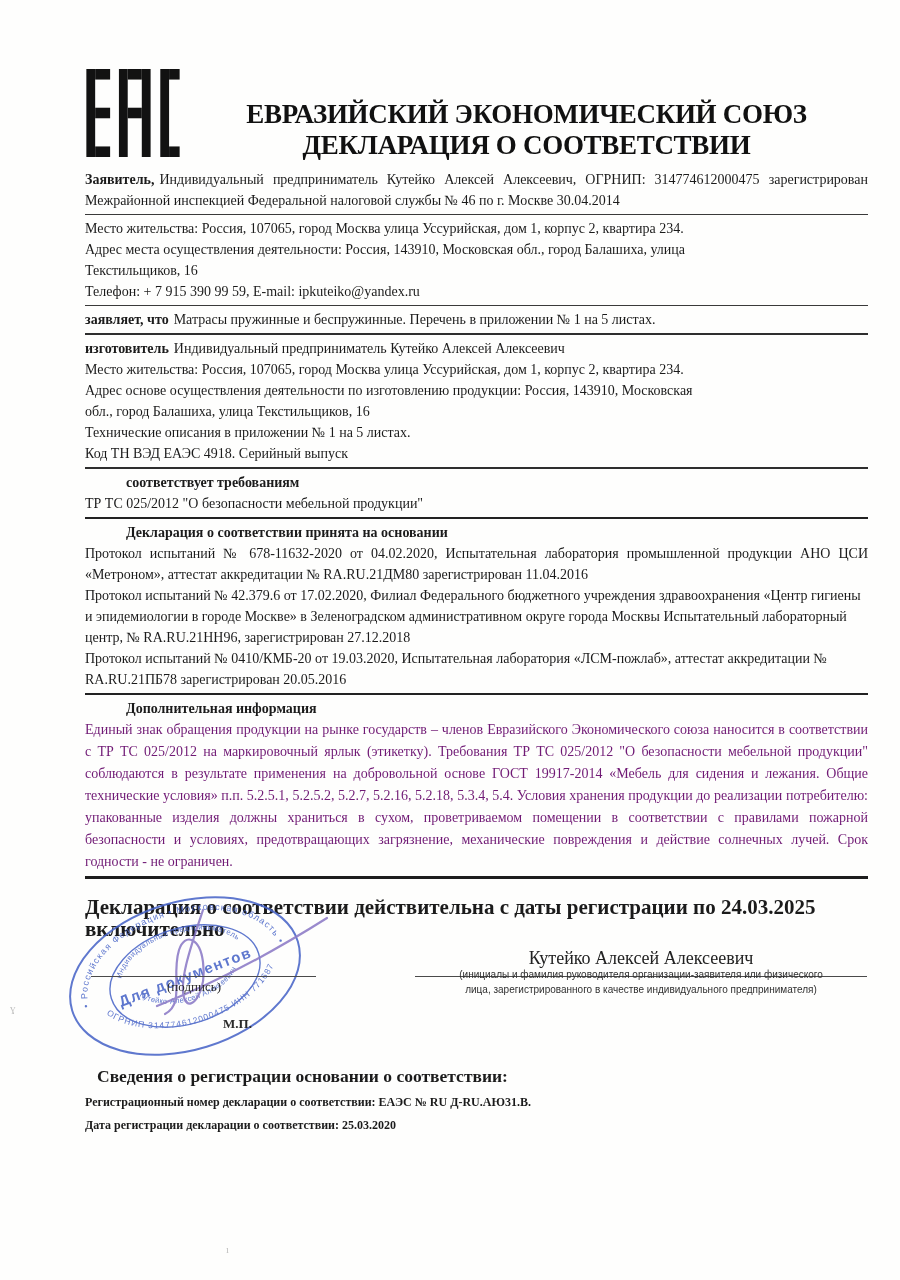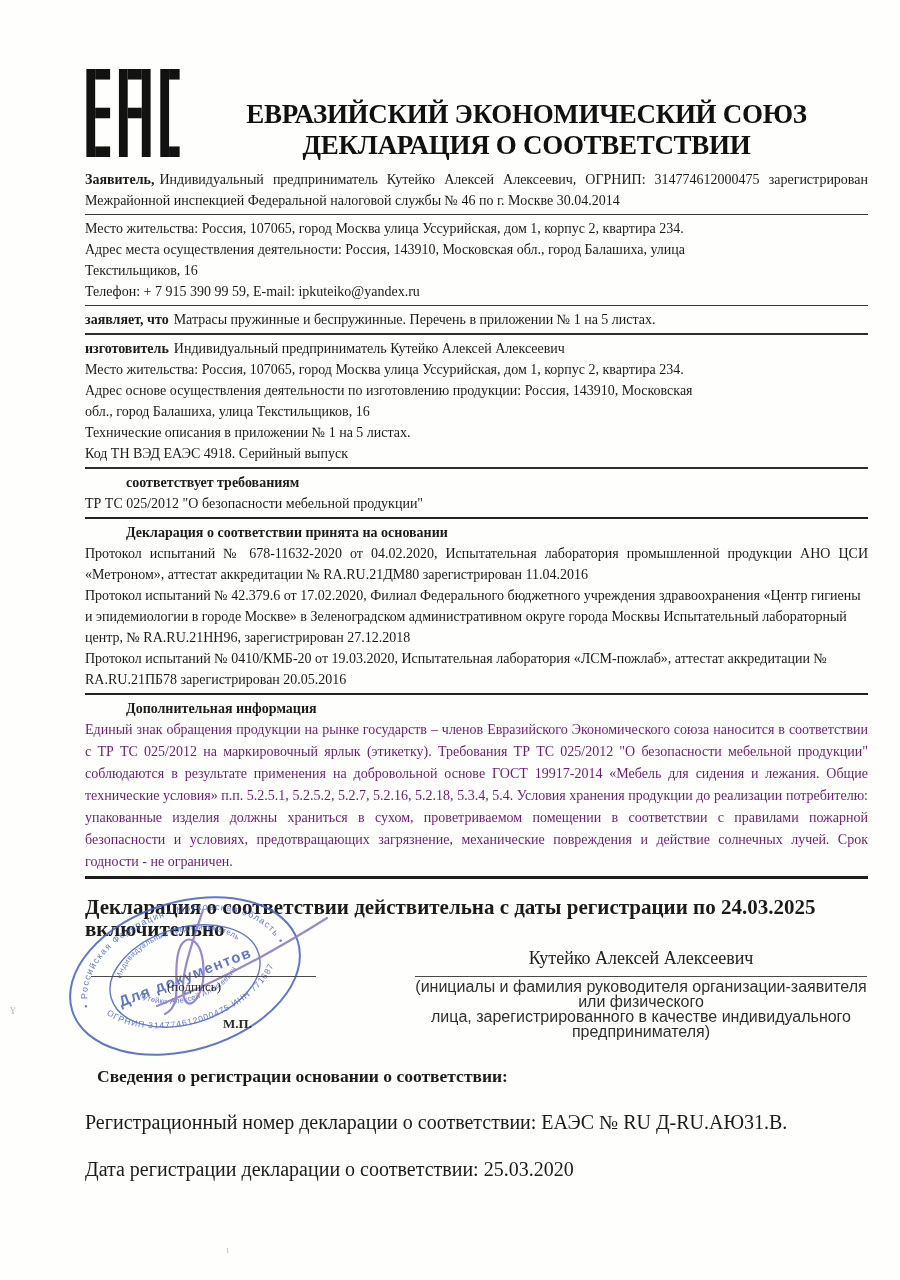--- a/index.html
+++ b/index.html
@@ -24,26 +24,26 @@
   .rule.x{border-top-width:3px;border-color:#1d1d1d;}
   .small-p{font-size:14px;line-height:22px;color:#701a75;}
   .validity{font-weight:bold;font-size:21px;line-height:22px;margin-top:17px;}
   
   .sig{position:relative;height:102px;margin-top:8px;}
   .sig-line-left{position:absolute;left:6px;top:28px;width:225px;border-top:1.5px solid #4a4a4a;}
   .sig-podpis{position:absolute;left:82px;top:31px;font-size:13px;color:#2a2a2a;}
   .sig-mp{position:absolute;left:138px;top:68px;font-size:13px;color:#2a2a2a;font-weight:bold;}
   .sig-name{position:absolute;left:330px;top:0;width:452px;text-align:center;font-size:18px;color:#222;}
   .sig-line-right{position:absolute;left:330px;top:28px;width:452px;border-top:1.5px solid #4a4a4a;}
-  .sig-cap{position:absolute;left:318px;top:31px;width:476px;text-align:center;
-    font-family:"Liberation Sans","DejaVu Sans",sans-serif;font-size:16px;line-height:15px;color:#303030;}
+  .sig-cap{position:absolute;left:318px;top:19px;width:476px;text-align:center;
+    font-family:"Liberation Sans","DejaVu Sans",sans-serif;font-size:10px;line-height:15px;color:#303030;}
   .stamp-svg{position:absolute;left:-32px;top:-60px;pointer-events:none;opacity:.88;}
   
   .reg-h{font-weight:bold;font-size:17.5px;margin:16px 0 0 12px;}
-  .reg-l{font-weight:normal;font-size:20px;margin-top:24px;}
+  .reg-l{font-weight:bold;font-size:12px;margin-top:8px;}
   .speck{position:absolute;color:#9a9a9a;opacity:.6;font-size:11px;}
 </style>
 </head>
 <body>
 
 <div class="sheet">
   <div class="doc">
 
     <div class="header">
       <div class="logo">

